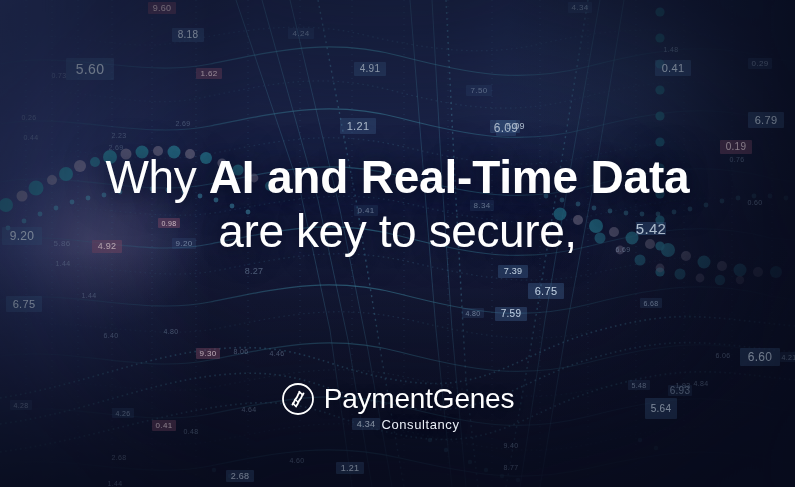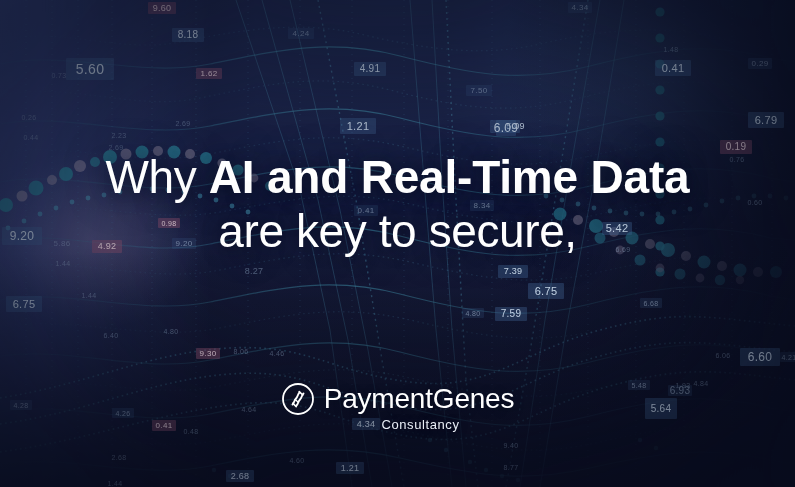--- a/index.html
+++ b/index.html
@@ -332,21 +332,21 @@
       <div class="chip plain" style="left: 172px; top: 118px; width: 22px; height: 10px; font-size: 7px;">2.69</div>
       <div class="chip plain" style="left: 18px; top: 112px; width: 22px; height: 10px; font-size: 7px;">0.26</div>
       <div class="chip plain" style="left: 20px; top: 132px; width: 22px; height: 10px; font-size: 7px;">0.44</div>
       <div class="chip plain" style="left: 108px; top: 130px; width: 22px; height: 10px; font-size: 7px;">2.23</div>
       <div class="chip plain" style="left: 105px; top: 142px; width: 22px; height: 10px; font-size: 7px;">2.69</div>
       <div class="chip" style="left: 2px; top: 227px; width: 40px; height: 18px; font-size: 12px;">9.20</div>
       <div class="chip plain" style="left: 50px; top: 238px; width: 24px; height: 11px; font-size: 8px;">5.86</div>
       <div class="chip pink" style="left: 92px; top: 240px; width: 30px; height: 13px; font-size: 9px;">4.92</div>
       <div class="chip pink" style="left: 158px; top: 218px; width: 22px; height: 10px; font-size: 7px;">0.98</div>
       <div class="chip faint" style="left: 172px; top: 238px; width: 24px; height: 11px; font-size: 8px;">9.20</div>
-      <div class="chip" style="left: 602px; top: 222px; width: 30px; height: 13px; font-size: 11px;">5.42</div>
+      <div class="chip" style="left: 636px; top: 222px; width: 30px; height: 13px; font-size: 15px;">5.42</div>
       <div class="chip plain" style="left: 612px; top: 244px; width: 22px; height: 10px; font-size: 7px;">6.69</div>
       <div class="chip plain" style="left: 744px; top: 197px; width: 22px; height: 10px; font-size: 7px;">0.60</div>
       <div class="chip faint" style="left: 470px; top: 200px; width: 24px; height: 11px; font-size: 8px;">8.34</div>
       <div class="chip faint" style="left: 354px; top: 205px; width: 24px; height: 11px; font-size: 8px;">0.41</div>
       <div class="chip" style="left: 498px; top: 265px; width: 30px; height: 13px; font-size: 9px;">7.39</div>
       <div class="chip" style="left: 528px; top: 283px; width: 36px; height: 16px; font-size: 11px;">6.75</div>
       <div class="chip plain" style="left: 240px; top: 265px; width: 28px; height: 12px; font-size: 9px;">8.27</div>
       <div class="chip" style="left: 6px; top: 296px; width: 36px; height: 16px; font-size: 11px;">6.75</div>
       <div class="chip plain" style="left: 78px; top: 290px; width: 22px; height: 10px; font-size: 7px;">1.44</div>
       <div class="chip plain" style="left: 52px; top: 258px; width: 22px; height: 10px; font-size: 7px;">1.44</div>

